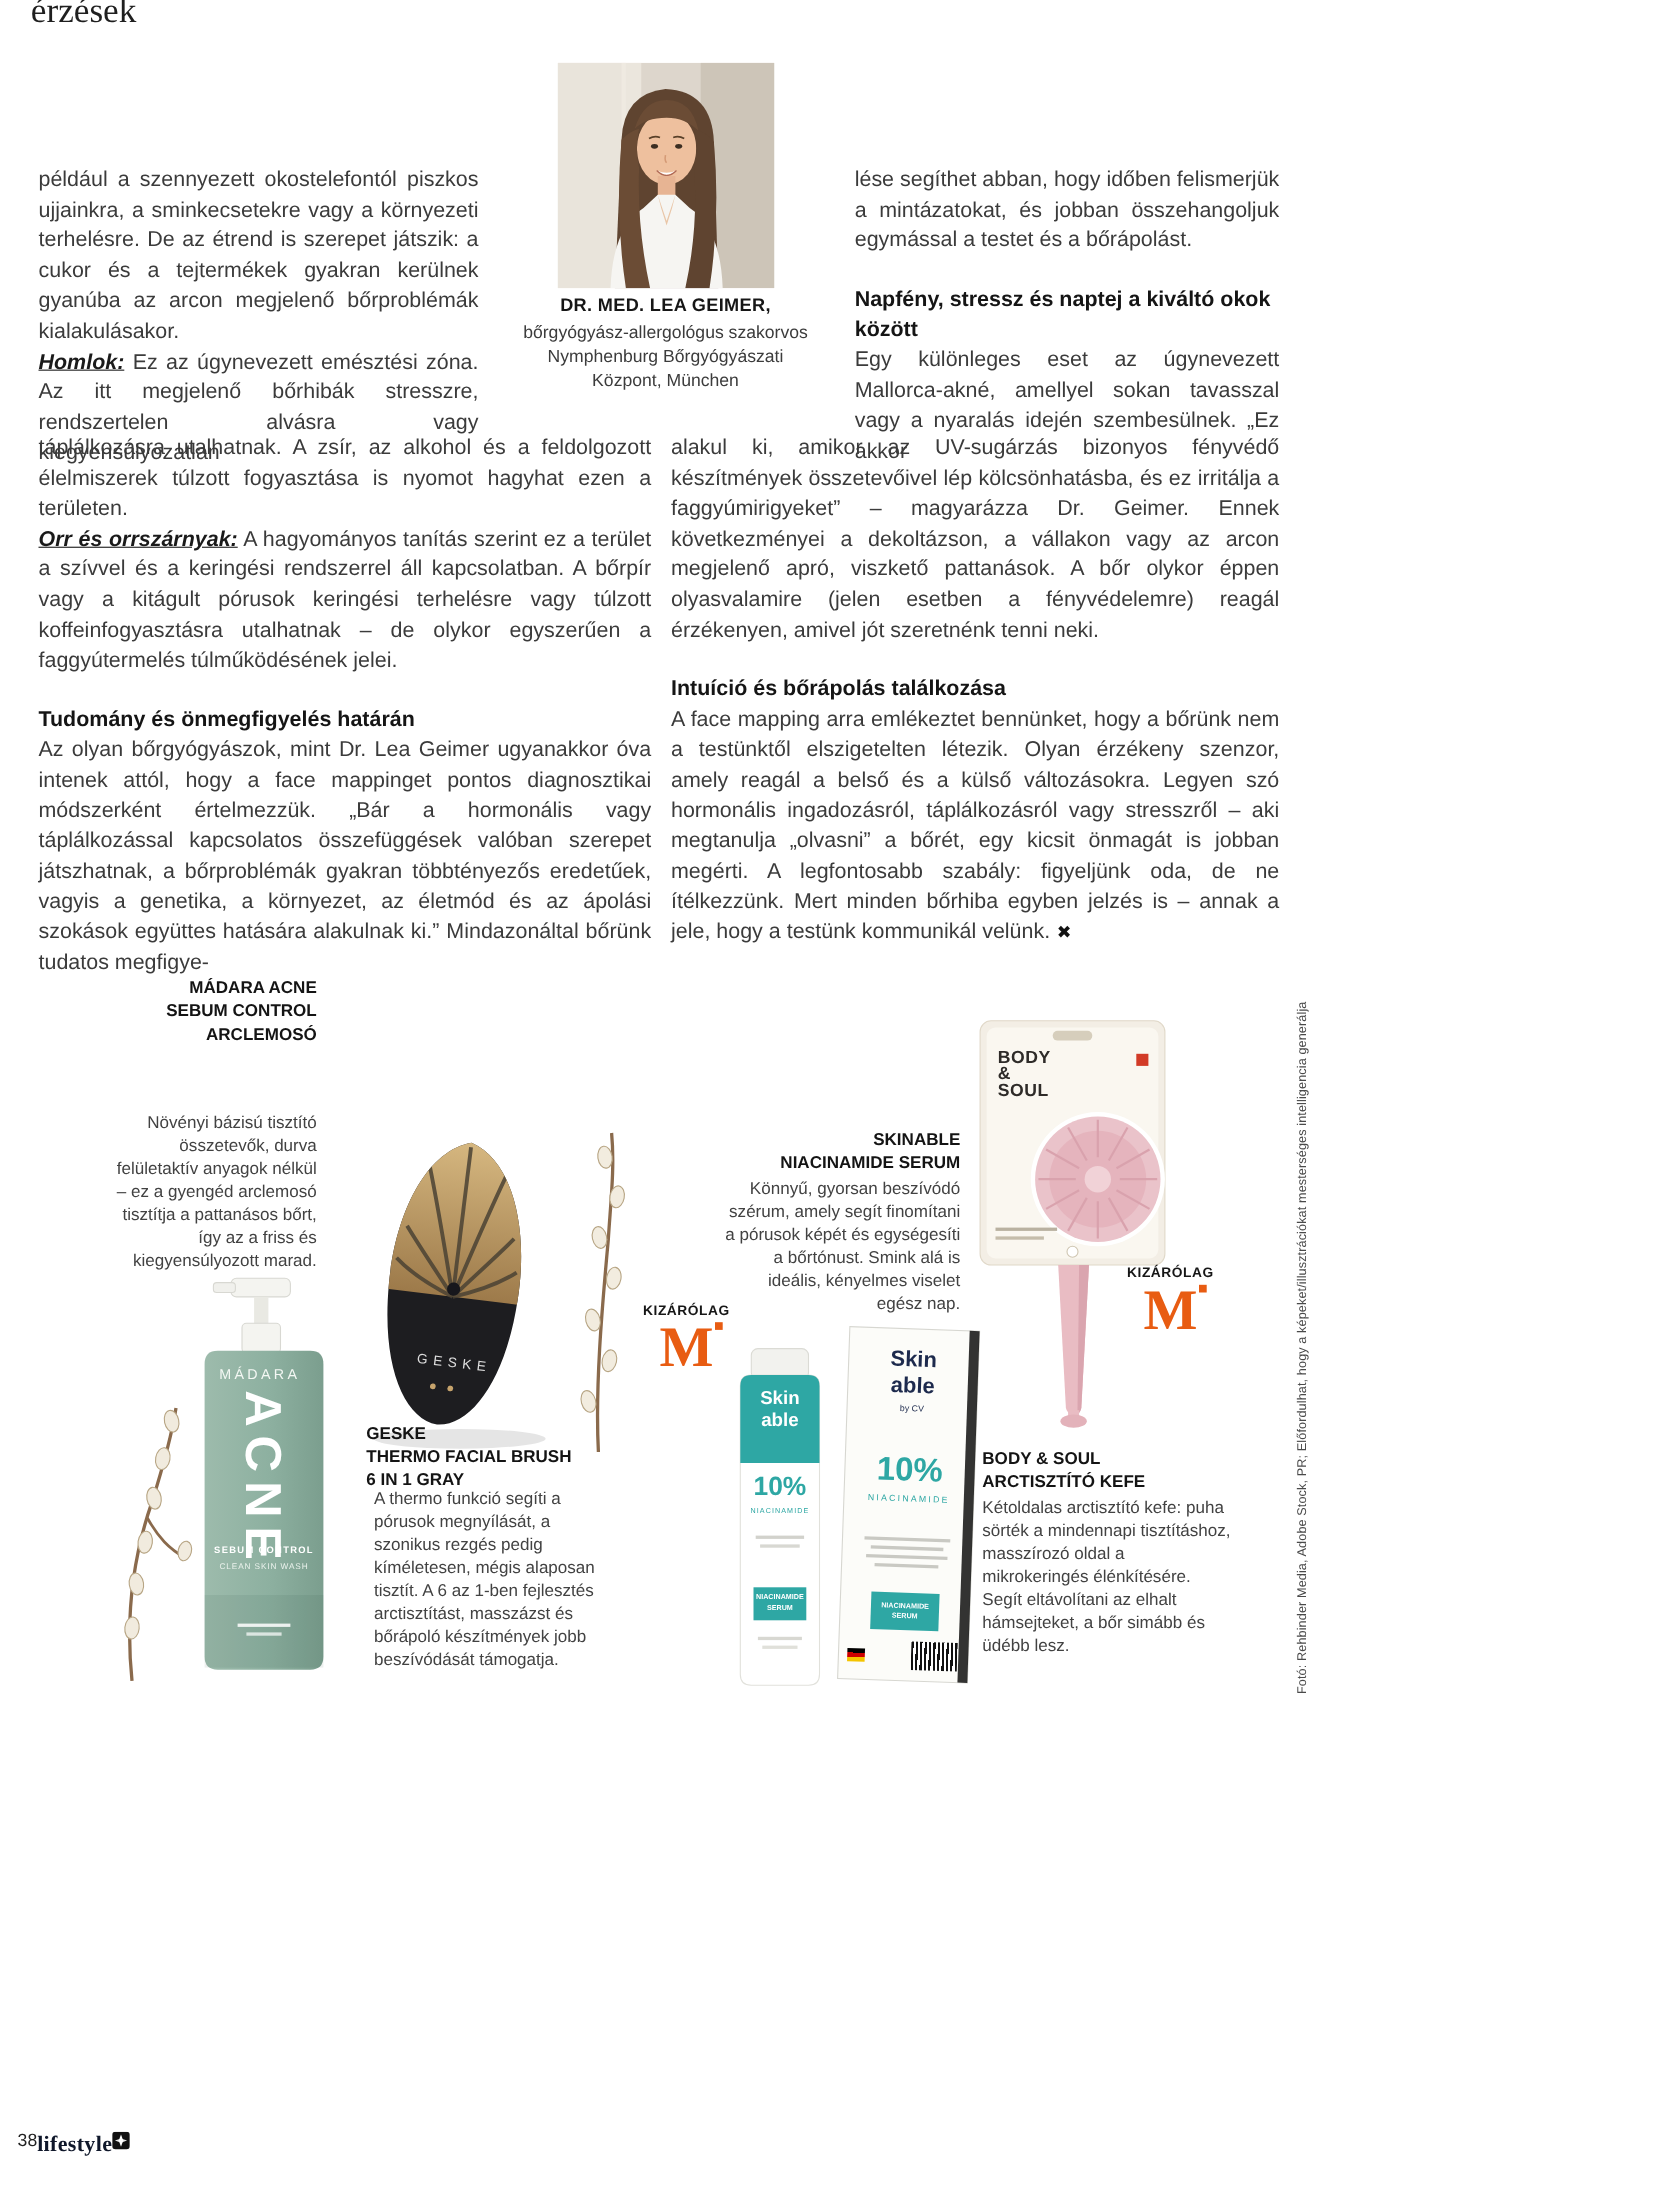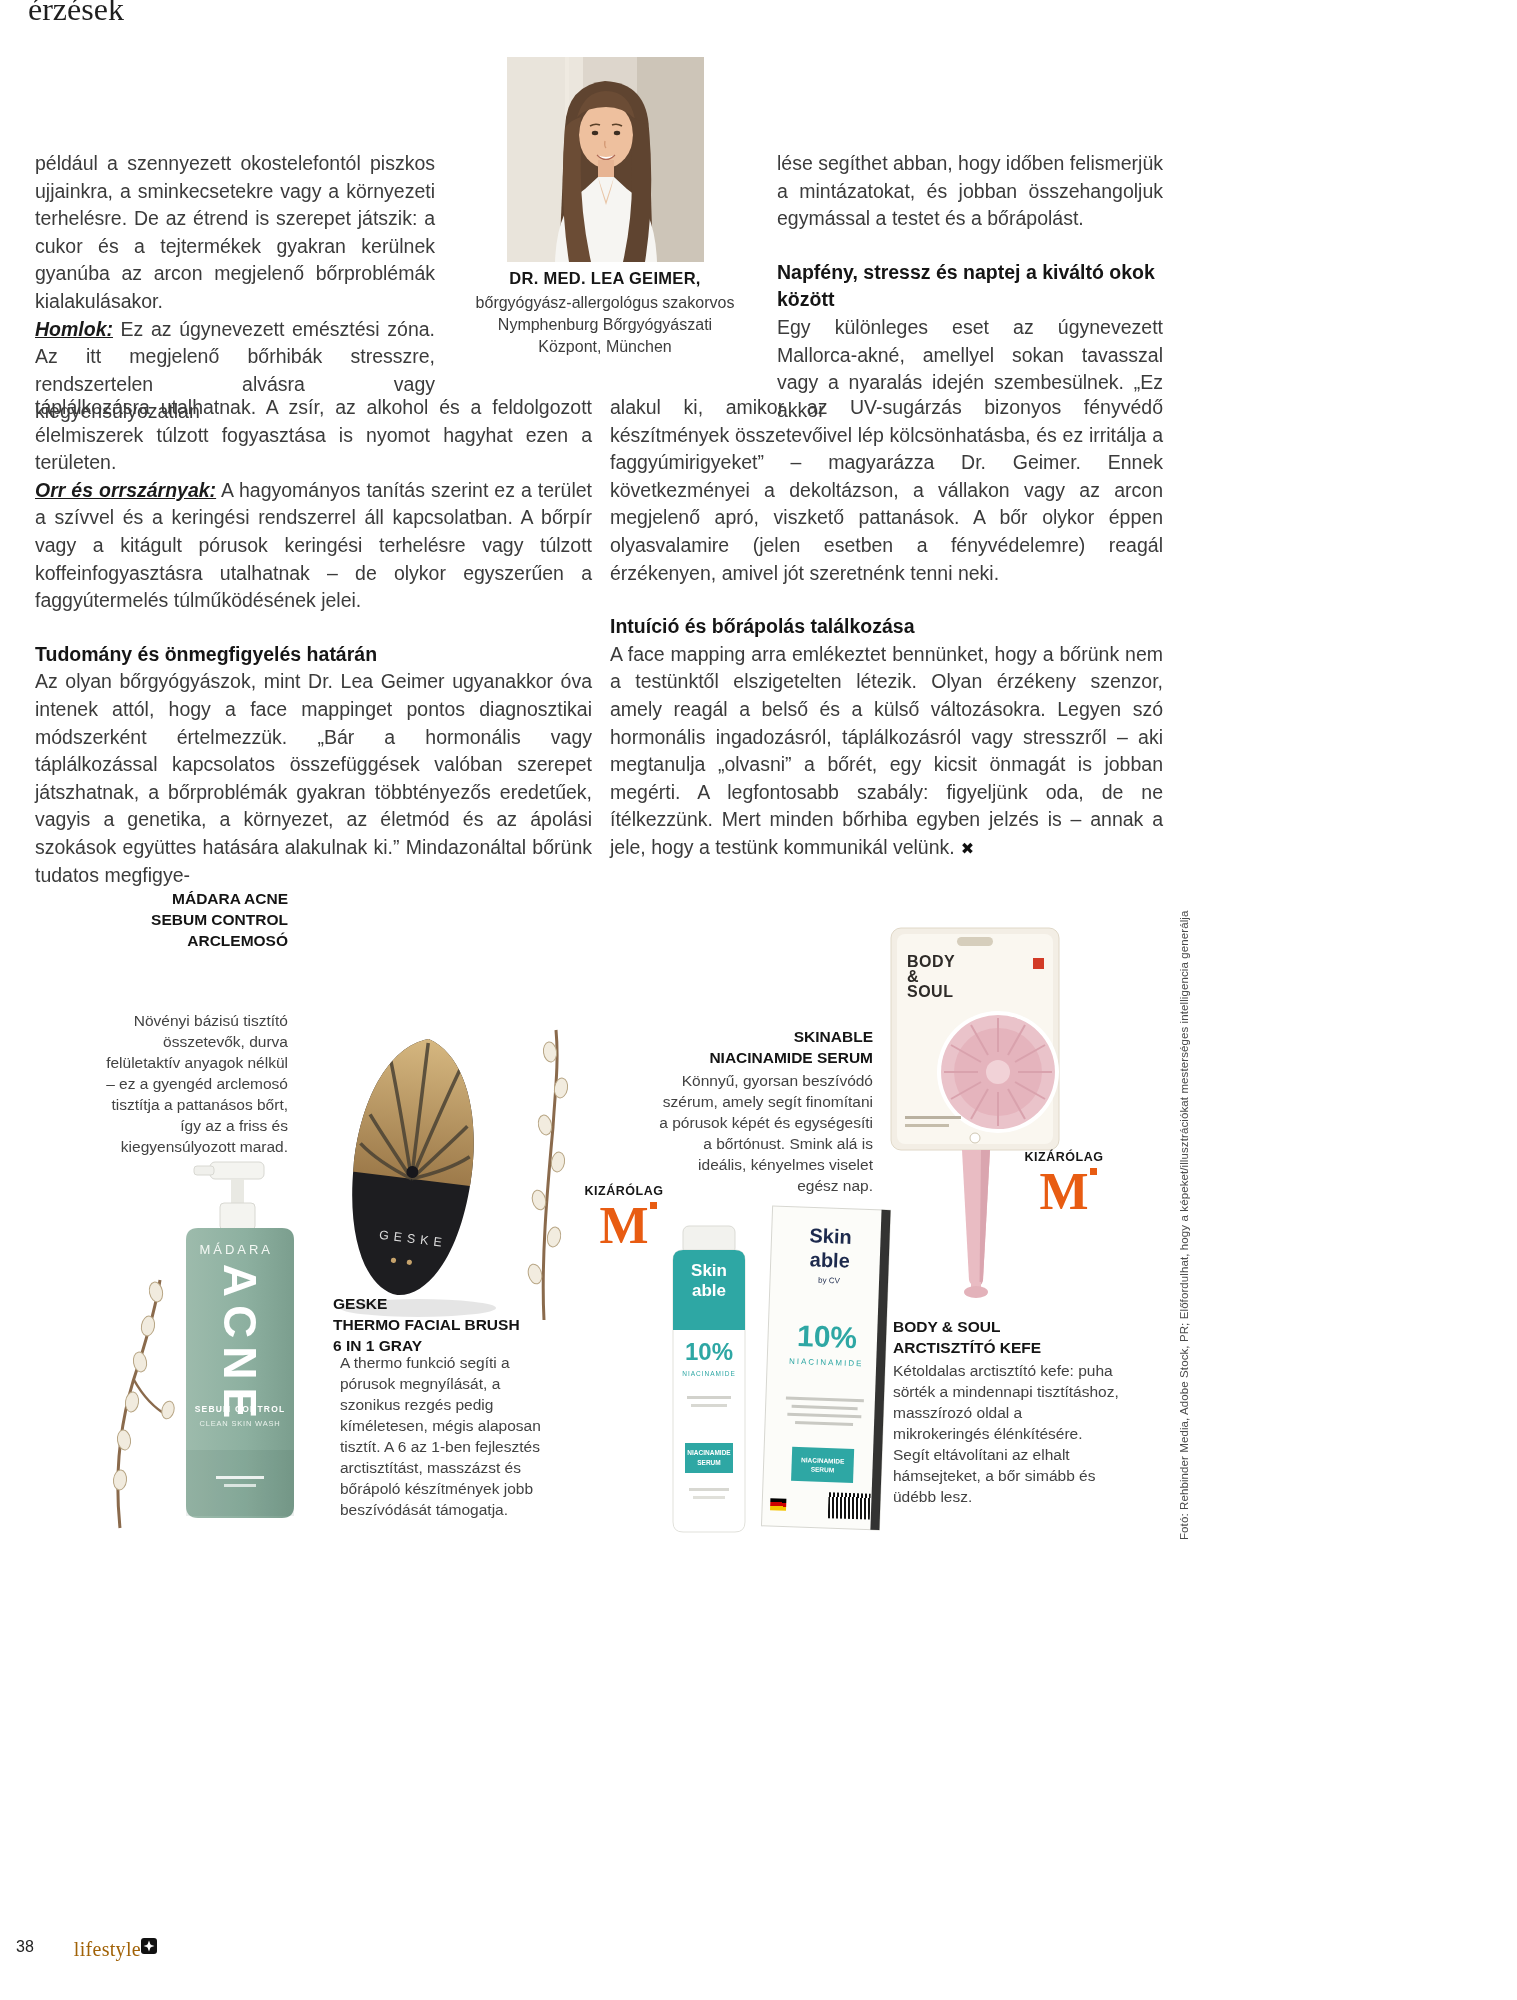--- a/index.html
+++ b/index.html
@@ -29,21 +29,21 @@
     font-family:"Liberation Serif","DejaVu Serif",serif; font-weight:700;
     font-size:52px; line-height:52px; color:#e85c12;
   }
   .m-dot { position:absolute; width:7px; height:7px; background:#e85c12; top:2px; right:13px; }
   .credit {
     writing-mode:vertical-rl; transform:rotate(180deg);
     font-size:11.5px; color:#4a4a4a; white-space:nowrap; letter-spacing:0.1px;
   }
   .footer { display:flex; gap:0; }
   .f-num { font-size:16px; color:#222; }
-  .f-brand { font-family:"Liberation Serif","DejaVu Serif",serif; font-weight:400; font-size:20px; color:#a16207; letter-spacing:0.3px;margin-left:40px; }
+  .f-brand { font-family:"Liberation Serif","DejaVu Serif",serif; font-weight:700; font-size:20px; color:#0f172a; letter-spacing:0.3px; }
   .pkg { position:absolute; display:block; }
   .bar { position:absolute; height:3px; background:#c9c9c3; }
 </style>
 </head>
 <body>
 
 <div class="page">
 
   <div class="abs section-header" style="left:28px; top:-9px;">érzések</div>
 

